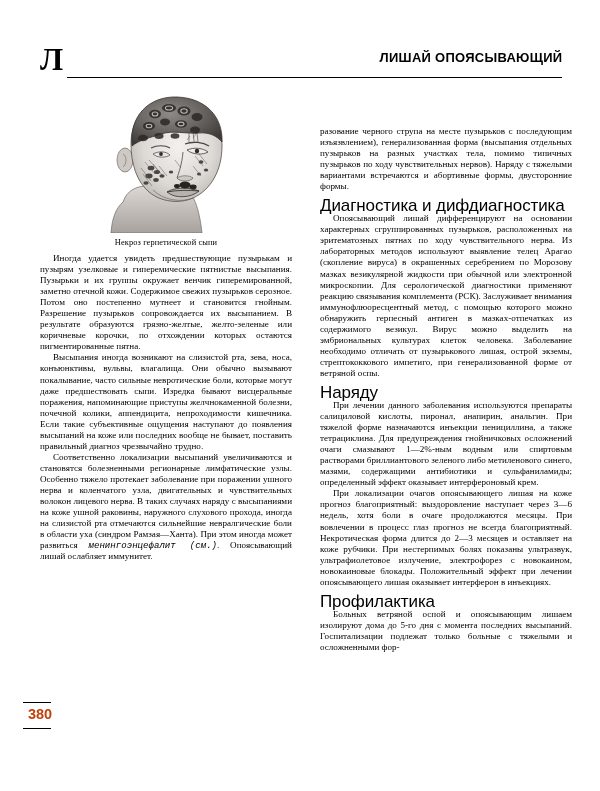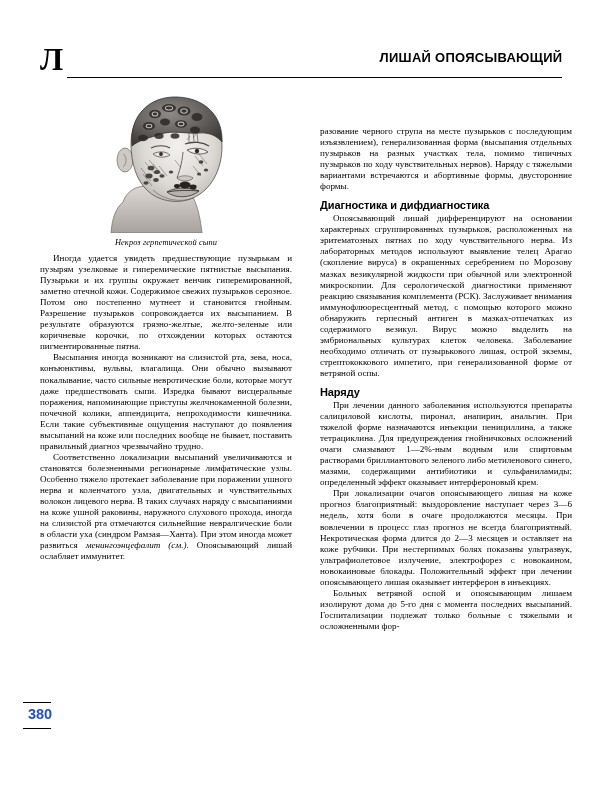--- a/index.html
+++ b/index.html
@@ -83,68 +83,67 @@
   .col p {
     margin: 0;
     text-indent: 13px;
     text-align: justify;
   }
   .col p.noindent { text-indent: 0; }
 
   .col h2 {
     margin: 7px 0 1px 0;
     font-family: "Liberation Sans", "DejaVu Sans", sans-serif;
-    font-size: 11px;
+    font-size: 17px;
     line-height: 13px;
-    font-weight: bold;
+    font-weight: normal;
     text-align: left;
     letter-spacing: -0.1px;
   }
 
-  em.it { font-style: italic; }
+  em.it { font-style: italic; font-family: Liberation Mono, monospace; }
 
   
   .figure {
     margin: 0 0 5px 0;
     padding: 0;
   }
   .figure-img {
     display: block;
     margin: 0 auto;
     width: 155px;
     height: 147px;
     position: relative;
     overflow: hidden;
     background: #ffffff;
   }
   .figure-caption {
     display: block;
     margin-top: 5px;
-    font-style: italic;
     font-size: 8.4px;
     line-height: 10px;
     text-align: center;
     letter-spacing: 0.1px;
   }
 
   
   .face-wrap { position: absolute; left: 0; top: 0; width: 155px; height: 147px; }
 
   
   .folio {
     position: absolute;
     left: 18px;
     top: 706px;
     width: 44px;
     text-align: center;
     font-family: "Liberation Sans", "DejaVu Sans", sans-serif;
     font-weight: bold;
     font-size: 14.5px;
     line-height: 16px;
-    color: #1d4ed8;
+    color: #c2410c;
   }
   .folio-rule {
     position: absolute;
     left: 23px;
     width: 28px;
     height: 1.3px;
     background: #000;
   }
   .folio-rule-top    { top: 702px; }
   .folio-rule-bottom { top: 728px; }
@@ -289,20 +288,21 @@
   <div class="col col-right">
     <p class="noindent">разование черного струпа на месте пузырьков с последующим изъязвлением), генерализованная форма (высыпания отдельных пузырьков на разных участках тела, помимо типичных пузырьков по ходу чувствительных нервов). Наряду с тяжелыми вариантами встречаются и абортивные формы, двусторонние формы.</p>
 
     <h2>Диагностика и дифдиагностика</h2>
     <p>Опоясывающий лишай дифференцируют на основании характерных сгруппированных пузырьков, расположенных на эритематозных пятнах по ходу чувствительного нерва. Из лабораторных методов используют выявление телец Арагао (скопление вируса) в окрашенных серебрением по Морозову мазках везикулярной жидкости при обычной или электронной микроскопии. Для серологической диагностики применяют реакцию связывания комплемента (РСК). Заслуживает внимания иммунофлюоресцентный метод, с помощью которого можно обнаружить герпесный антиген в мазках-отпечатках из содержимого везикул. Вирус можно выделить на эмбриональных культурах клеток человека. Заболевание необходимо отличать от пузырькового лишая, острой экземы, стрептококкового импетиго, при генерализованной форме от ветряной оспы.</p>
 
     <h2>Наряду</h2>
     <p>При лечении данного заболевания используются препараты салициловой кислоты, пиронал, анапирин, анальгин. При тяжелой форме назначаются инъекции пенициллина, а также тетрациклина. Для предупреждения гнойничковых осложнений очаги смазывают 1—2%-ным водным или спиртовым растворами бриллиантового зеленого либо метиленового синего, мазями, содержащими антибиотики и сульфаниламиды; определенный эффект оказывает интерфероновый крем.</p>
     <p>При локализации очагов опоясывающего лишая на коже прогноз благоприятный: выздоровление наступает через 3—6 недель, хотя боли в очаге продолжаются месяцы. При вовлечении в процесс глаз прогноз не всегда благоприятный. Некротическая форма длится до 2—3 месяцев и оставляет на коже рубчики. При нестерпимых болях показаны ультразвук, ультрафиолетовое излучение, электрофорез с новокаином, новокаиновые блокады. Положительный эффект при лечении опоясывающего лишая оказывает интерферон в инъекциях.</p>
 
+    <h2>Профилактика</h2>
     <p>Больных ветряной оспой и опоясывающим лишаем изолируют дома до 5-го дня с момента последних высыпаний. Госпитализации подлежат только больные с тяжелыми и осложненными фор-</p>
   </div>
 
   <div class="folio-rule folio-rule-top"></div>
   <div class="folio">380</div>
   <div class="folio-rule folio-rule-bottom"></div>
 
 </div>
 
 </body></html>

